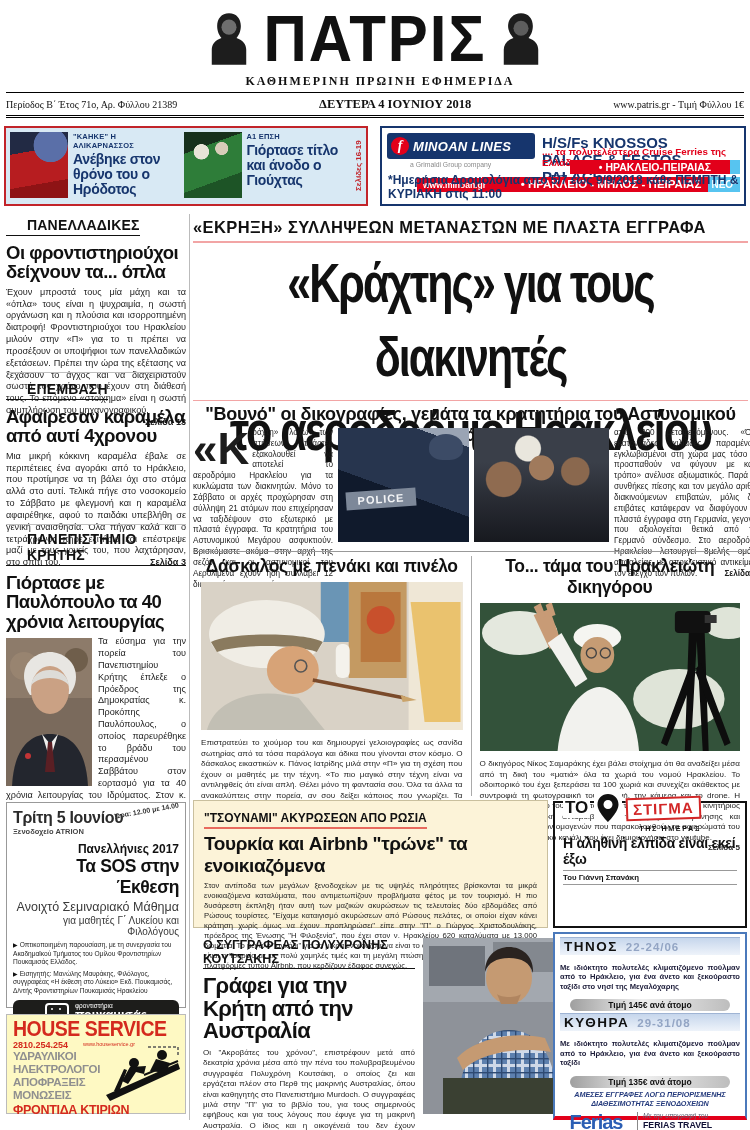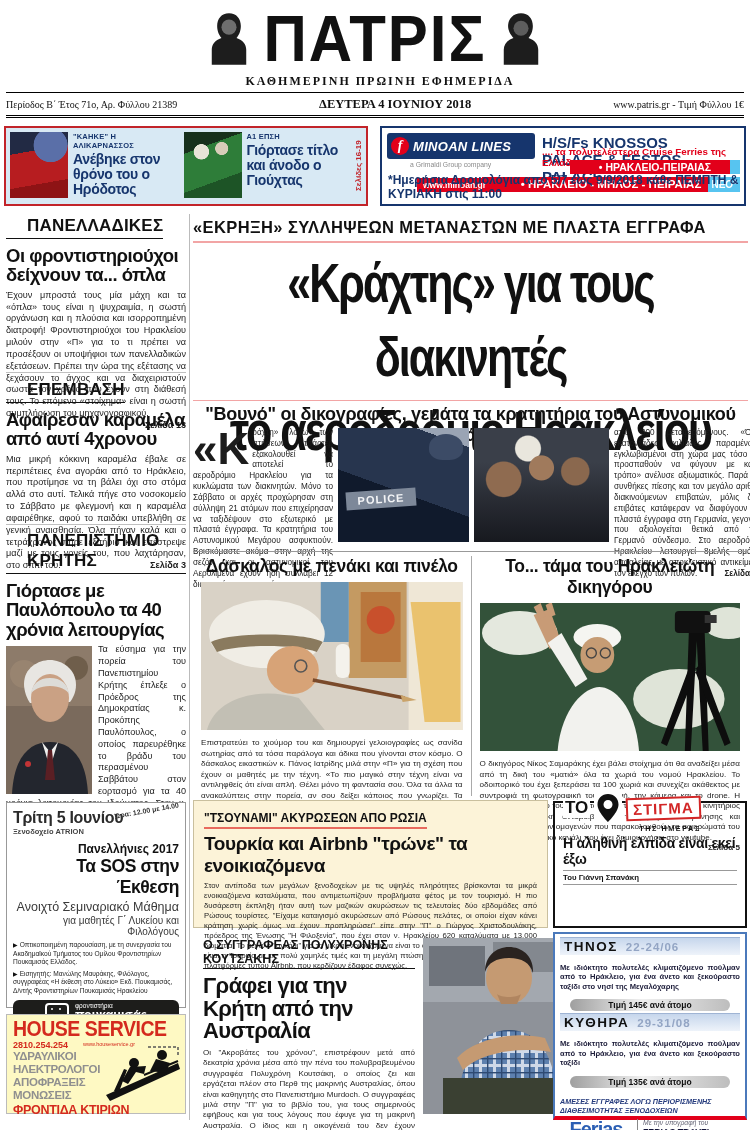--- a/index.html
+++ b/index.html
@@ -48,21 +48,21 @@
             font-size:11.5px;font-weight:bold;text-align:center;line-height:15px;}
   .mn-neo{position:absolute;right:0;top:0;background:#57c4f0;color:#fff;padding:0 3px;height:15px;
           font-size:10px;line-height:15px;}
   .mn-site{position:absolute;left:5px;top:50px;background:#e2001a;color:#fff;font-size:8.5px;font-weight:bold;
            padding:2px 6px;margin-left:30px;}
   .mn-sched{position:absolute;left:6px;bottom:3px;right:4px;font-size:12px;font-weight:bold;color:#16356d;}
   
   .vrule{position:absolute;left:189px;top:214px;bottom:10px;width:1px;background:#bbb;}
   
   .lart{position:absolute;left:6px;width:180px;}
-  .lart .sec{font-size:17px;font-weight:bold;border-bottom:1.5px solid #111;display:inline-block;
+  .lart .sec{font-size:14px;font-weight:bold;border-bottom:1.5px solid #111;display:inline-block;
              padding-bottom:2px;letter-spacing:0.2px;padding-left:21px;}
   .lart h2{margin:7px 0 5px;font-size:18.5px;line-height:1.05;letter-spacing:-0.5px;}
   .lart .body{font-size:9.1px;line-height:1.3;text-align:justify;color:#1c1c1c;}
   .pageref{font-weight:bold;float:right;}
   .lsep{position:absolute;left:6px;width:180px;height:1px;background:#c0c0c0;}
   .pav-photo{float:left;width:86px;height:148px;margin:2px 6px 2px 0;}
   
   .kicker{position:absolute;left:193px;top:218px;width:555px;font-size:16.5px;font-weight:bold;
           letter-spacing:0.4px;padding-bottom:4px;border-bottom:2px solid #f2a5a5;box-sizing:border-box;}
   .bighead{position:absolute;left:193px;top:246px;width:555px;text-align:center;font-weight:bold;
@@ -161,21 +161,21 @@
   
   .ferias{position:absolute;left:553px;top:932px;width:194px;height:188px;border:2px solid #4b79bb;
           border-bottom:4px solid #e2001a;box-sizing:border-box;background:#fff;padding:3px 5px;}
   .fe-band{background:linear-gradient(180deg,#c6d6ec,#eef3fa);display:flex;align-items:baseline;gap:8px;
            padding:1px 4px;border-top:1px solid #9fb4d4;}
   .fe-band .t{font-size:13.5px;font-weight:bold;letter-spacing:1.5px;}
   .fe-band .d{font-size:11.5px;font-weight:bold;color:#93a5c4;letter-spacing:1px;}
   .fe-body{font-size:7.6px;font-weight:bold;color:#1d1d3a;line-height:1.25;margin:8px 0;text-align:justify;}
   .fe-price{background:linear-gradient(90deg,#9f9f9f,#f0f0f0 45%,#bdbdbd);border-radius:8px;
             font-size:8.5px;font-weight:bold;text-align:center;padding:1px 0;margin:2px 10px;}
-  .fe-note{font-size:7.2px;font-weight:bold;font-style:italic;color:#243a7c;line-height:1.2;margin-top:10px;}
+  .fe-note{font-size:7.2px;font-weight:bold;font-style:italic;color:#243a7c;line-height:1.2;margin-top:3px;text-align:center;}
   .fe-sig{display:flex;gap:5px;margin-top:4px;align-items:stretch;}
   .fe-logo{width:72px;flex:none;text-align:center;}
   .fe-logo .n{color:#2b5fb4;font-weight:bold;font-size:20px;letter-spacing:-1px;line-height:1;}
   .fe-wave{height:3px;background:linear-gradient(90deg,#6db5d8,#2b5fb4);border-radius:2px;margin:1px 6px;}
   .fe-logo .s{font-size:4.8px;color:#6d9ec4;}
   .fe-info{border-left:1px solid #888;padding-left:5px;}
   .fe-info .sig{font-size:6.8px;font-style:italic;color:#667;}
   .fe-info .nm{font-size:8.8px;font-weight:bold;color:#101036;margin-top:1px;}
   .fe-info .ad{font-size:8px;font-weight:bold;color:#101036;}
   .fe-info .ph{font-size:10px;font-weight:bold;color:#101036;}

